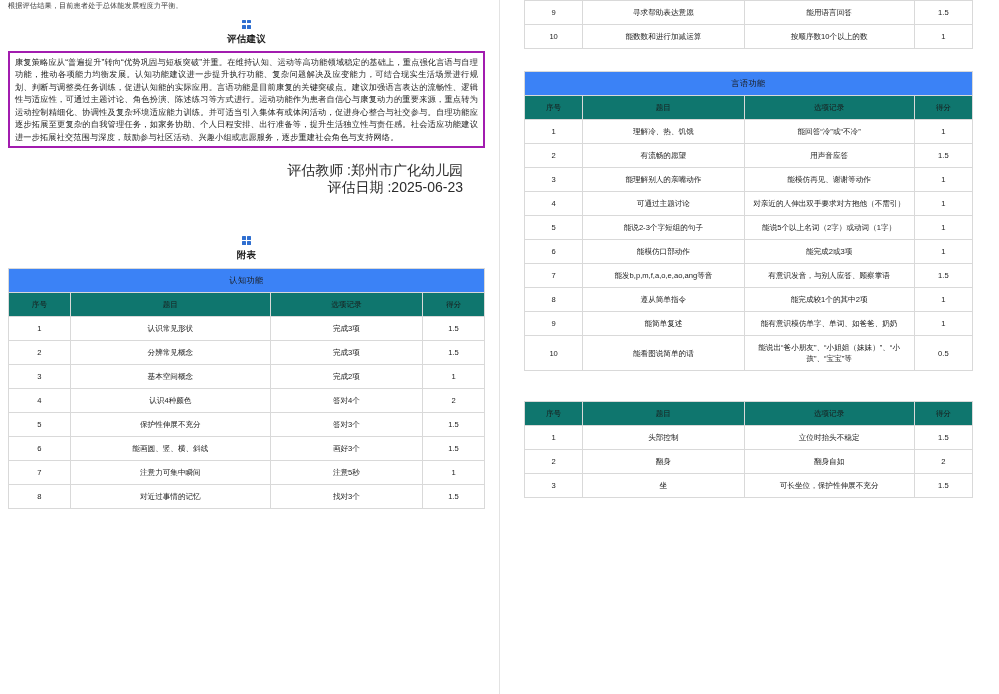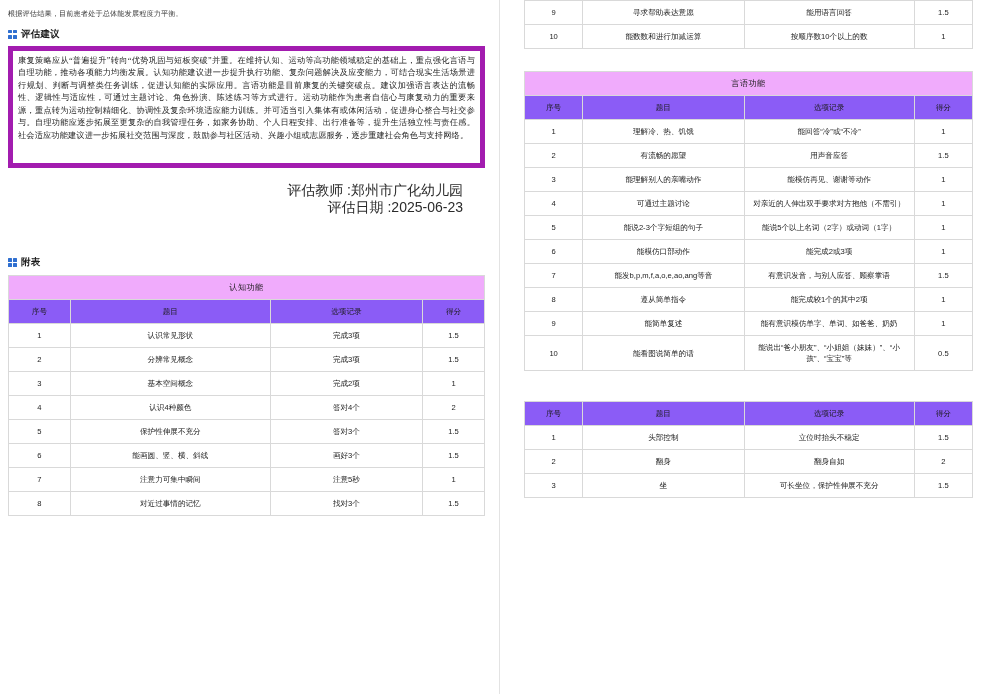--- a/index.html
+++ b/index.html
@@ -29,59 +29,59 @@
     height: 694px;
     flex: 0 0 1px;
   }
   .col-right { width: 499px; padding: 0 26px 0 24px; }
 
   
   .top-frag {
     font-size: 7.2px;
     line-height: 11.5px;
     color: #3a3a3a;
-    padding-top: 8px;
+    padding-top: 0px;
     letter-spacing: 0.1px;
   }
   .top-frag div { white-space: nowrap; }
 
   
   .sec-head {
     display: flex;
     align-items: center;
     gap: 4px;
     margin: 8px 0 5px 0;
+    flex-direction: column;
   }
   .grid-icon {
     width: 9px; height: 9px;
     display: grid;
     grid-template-columns: 1fr 1fr;
     grid-template-rows: 1fr 1fr;
     gap: 1.3px;
     flex: 0 0 auto;
   }
   .grid-icon i { background: #2f6fd0; display: block; border-radius: 0.5px; }
   .sec-head-title {
     font-size: 9.5px;
     font-weight: bold;
     color: #1a1a1a;
     letter-spacing: 0.2px;
   }
 
   
   .advice-box {
-    border: 5px solid #a21caf;
-    padding: 4px 5px 20px 5px;
+    border: 2px solid #a21caf;
+    padding: 4px 5px 1px 5px;
     font-size: 8.2px;
     line-height: 12.6px;
     color: #1e1e1e;
     text-align: justify;
     text-justify: inter-ideograph;
     letter-spacing: 0.15px;
-    font-family: Liberation Serif, serif;
   }
 
   
   .sig {
     margin-top: 14px;
     text-align: right;
     padding-right: 22px;
     font-size: 14px;
     color: #2b2b2b;
     line-height: 17px;
@@ -96,36 +96,36 @@
     width: 100%;
     border-collapse: collapse;
     table-layout: fixed;
     font-size: 7.6px;
     color: #222;
   }
   table.t caption {
     caption-side: top;
     border: 1px solid #d9d9d9;
     border-bottom: none;
-    background: #f0abfc;
+    background: #3b82f6;
     font-size: 8.2px;
     padding: 6px 0 6px 0;
     color: #1a1a1a;
     letter-spacing: 0.4px;
   }
   table.t th, table.t td {
     border: 1px solid #d9d9d9;
     padding: 6px 3px;
     text-align: center;
     vertical-align: middle;
     line-height: 11px;
     word-break: break-all;
   }
   table.t thead th {
-    background: #8b5cf6;
+    background: #0f766e;
     font-weight: normal;
     color: #1a1a1a;
   }
   .c-no  { width: 13%; }
   .c-it  { width: 42%; }
   .c-rec { width: 32%; }
   .c-sc  { width: 13%; }
 
   .right-c-no  { width: 13%; }
   .right-c-it  { width: 36%; }

